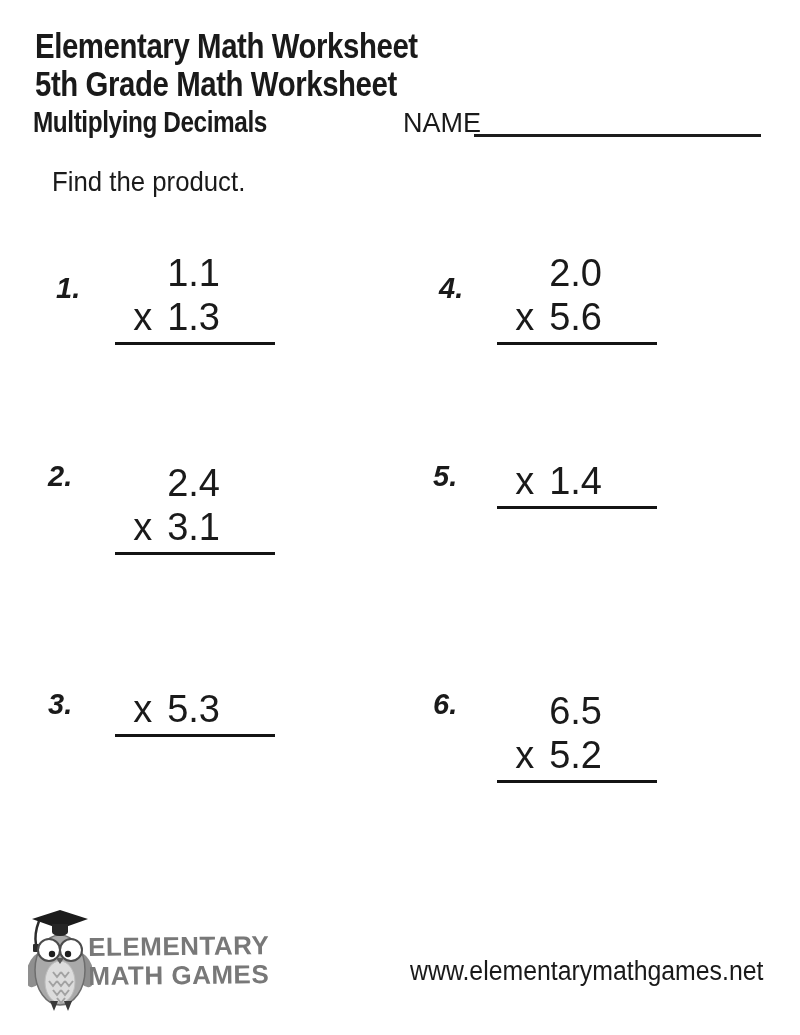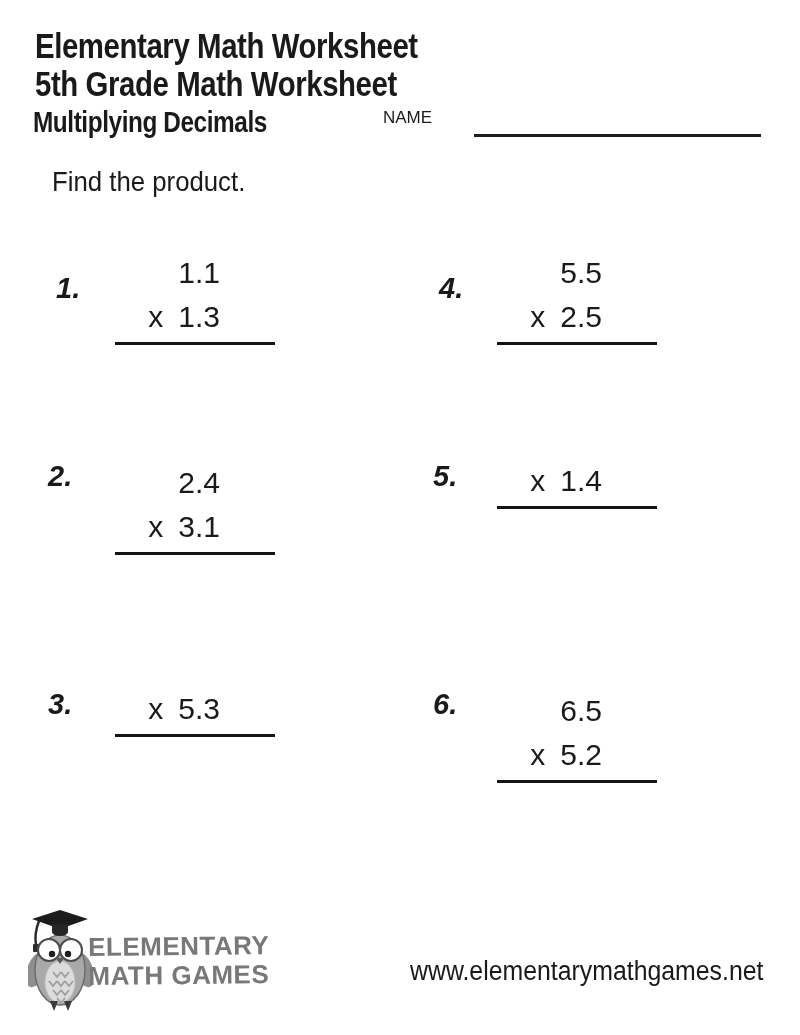--- a/index.html
+++ b/index.html
@@ -9,28 +9,28 @@
     position:relative; width:800px; height:1035px; background:#ffffff;
     margin:0 auto; overflow:hidden;
   }
   .cond { transform:scaleX(0.84); transform-origin:0 0; white-space:nowrap; }
   .cond2 { transform:scaleX(0.92); transform-origin:0 0; white-space:nowrap; }
 
   
   .title-line1 { position:absolute; left:35px; top:26px;  font-size:35px; font-weight:bold; letter-spacing:-0.5px; }
   .title-line2 { position:absolute; left:35px; top:64px;  font-size:35px; font-weight:bold; letter-spacing:-0.5px; }
   .topic       { position:absolute; left:33px; top:106px; font-size:29px; font-weight:bold; letter-spacing:-0.5px; }
-  .name-label  { position:absolute; left:383px; top:108px; font-size:17px; }
+  .name-label  { position:absolute; left:403px; top:108px; font-size:27px; }
   .name-line   { position:absolute; left:474px; top:106px; width:287px; height:31px;
                  border-bottom:3px solid #1c1c1c; }
   .instruction { position:absolute; left:52px; top:166px; font-size:28px; }
 
   
   .p-label { position:absolute; font-size:29px; font-weight:bold; font-style:italic; white-space:nowrap; }
-  .p-body  { position:absolute; width:160px; font-size:30px; }
+  .p-body  { position:absolute; width:160px; font-size:38px; }
   .p-top   { line-height:46px; text-align:right; padding-right:55px; white-space:nowrap; }
   .p-xrow  { line-height:42px; display:flex; justify-content:flex-end; gap:15px;
              padding-right:55px; padding-bottom:4px; border-bottom:3px solid #141414; }
 
   .lab1 { left:56px;  top:272px; }  .body1 { left:115px; top:250px; }
   .lab2 { left:48px;  top:460px; }  .body2 { left:115px; top:460px; }
   .lab3 { left:48px;  top:688px; }  .body3 { left:115px; top:688px; }
   .lab4 { left:439px; top:272px; }  .body4 { left:497px; top:250px; }
   .lab5 { left:433px; top:460px; }  .body5 { left:497px; top:460px; }
   .lab6 { left:433px; top:688px; }  .body6 { left:497px; top:688px; }
@@ -58,24 +58,24 @@
   <div class="p-body body1">
     <div class="p-top">1.1</div>
     <div class="p-xrow">
       <span>x</span>
       <span>1.3</span>
     </div>
   </div>
 
   <div class="p-label lab4">4.</div>
   <div class="p-body body4">
-    <div class="p-top">5.5</div>
+    <div class="p-top">2.0</div>
     <div class="p-xrow">
       <span>x</span>
-      <span>2.5</span>
+      <span>5.6</span>
     </div>
   </div>
 
   <div class="p-label lab2">2.</div>
   <div class="p-body body2">
     <div class="p-top">2.4</div>
     <div class="p-xrow">
       <span>x</span>
       <span>3.1</span>
     </div>

